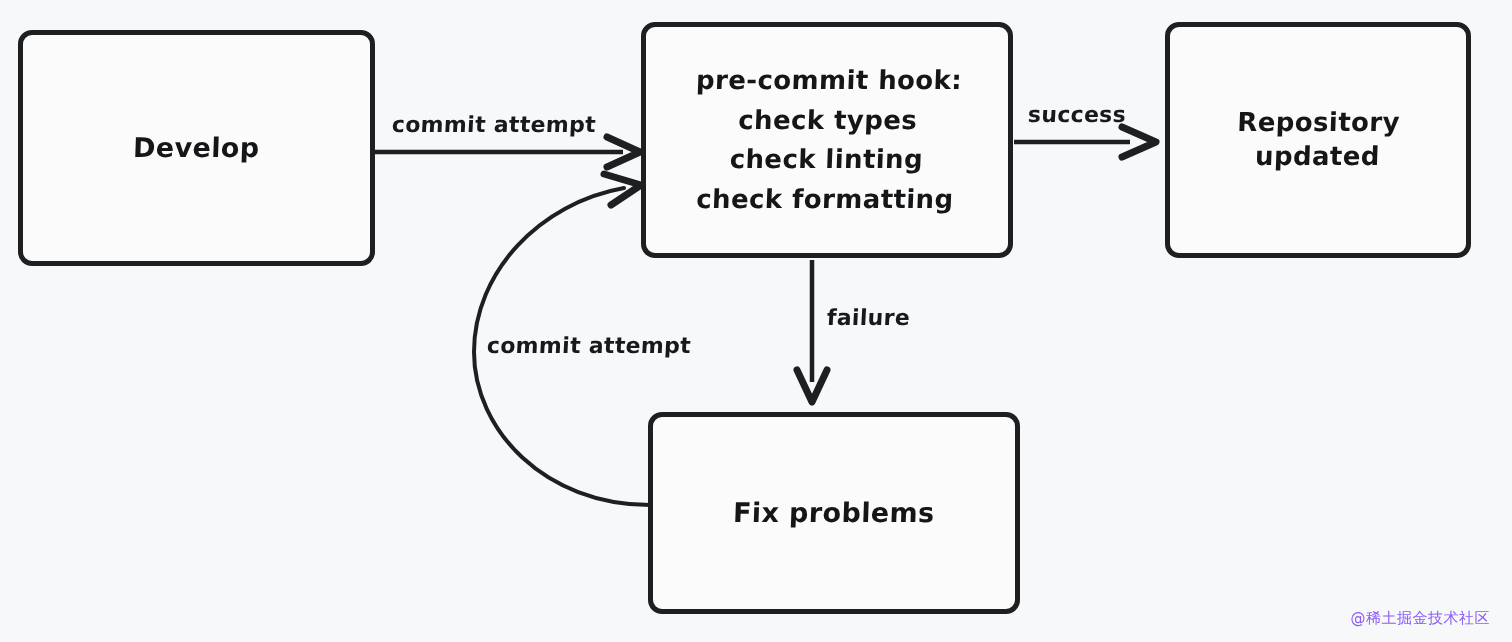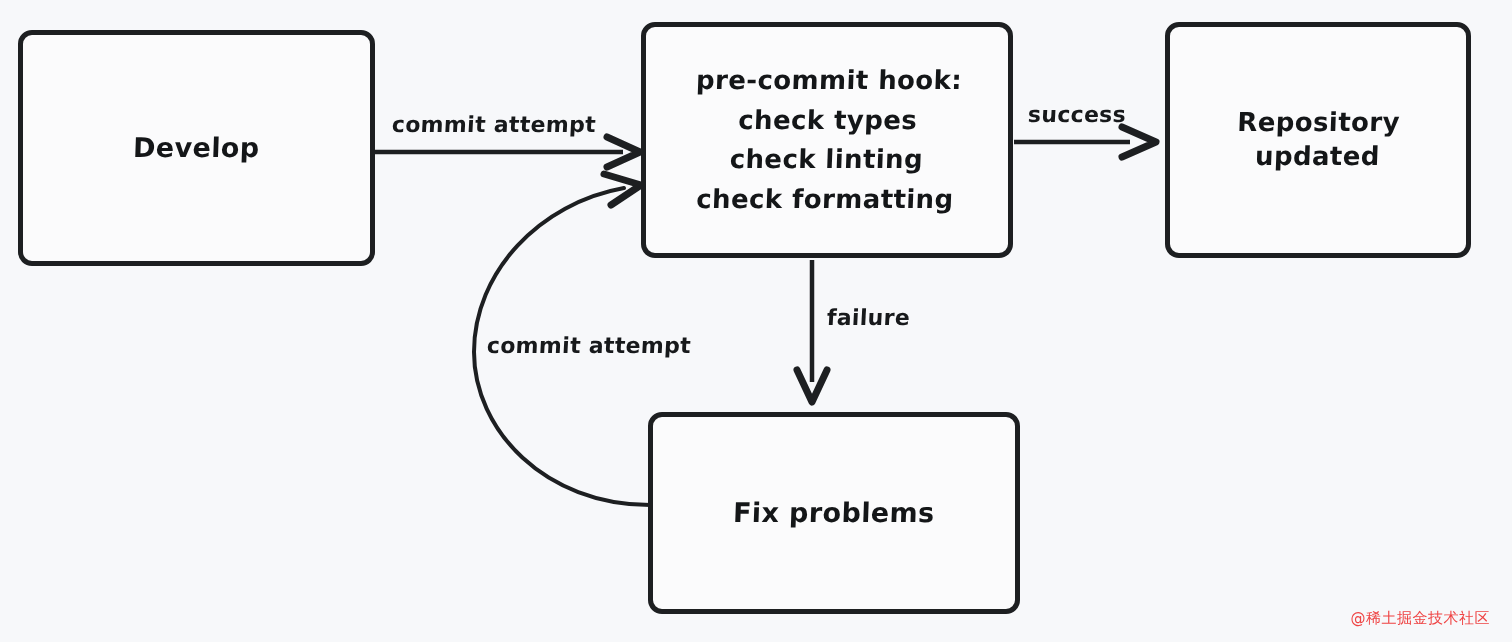--- a/index.html
+++ b/index.html
@@ -100,21 +100,21 @@
     height: 642px;
     pointer-events: none;
   }
 
   #watermark {
     position: absolute;
     right: 22px;
     bottom: 14px;
     font-family: "DejaVu Sans", sans-serif;
     font-size: 15px;
-    color: #ef4444;
+    color: #8b5cf6;
     letter-spacing: 0.5px;
     white-space: nowrap;
   }
 </style>
 </head>
 <body>
 
 <div id="canvas">
 
   <svg id="edges-layer" viewBox="0 0 1512 642" width="1512" height="642" xmlns="http://www.w3.org/2000/svg">

